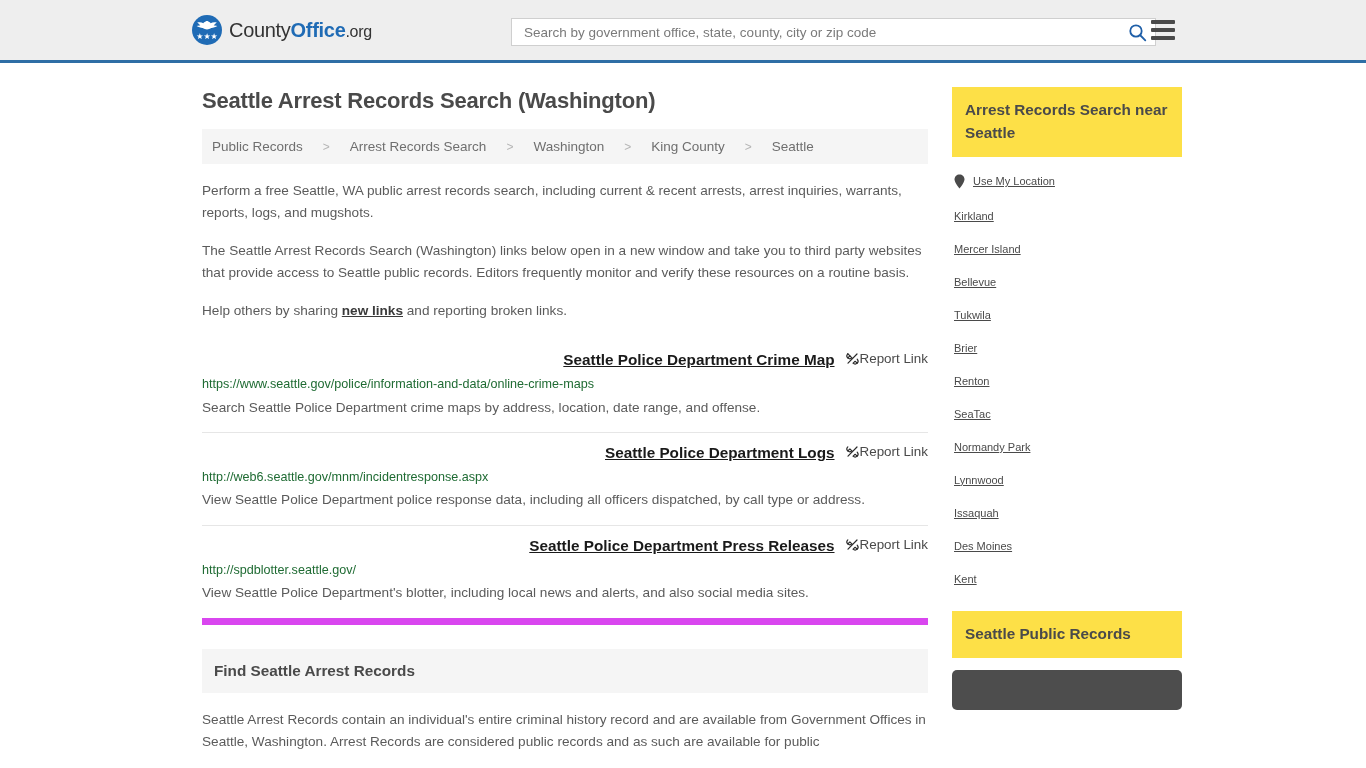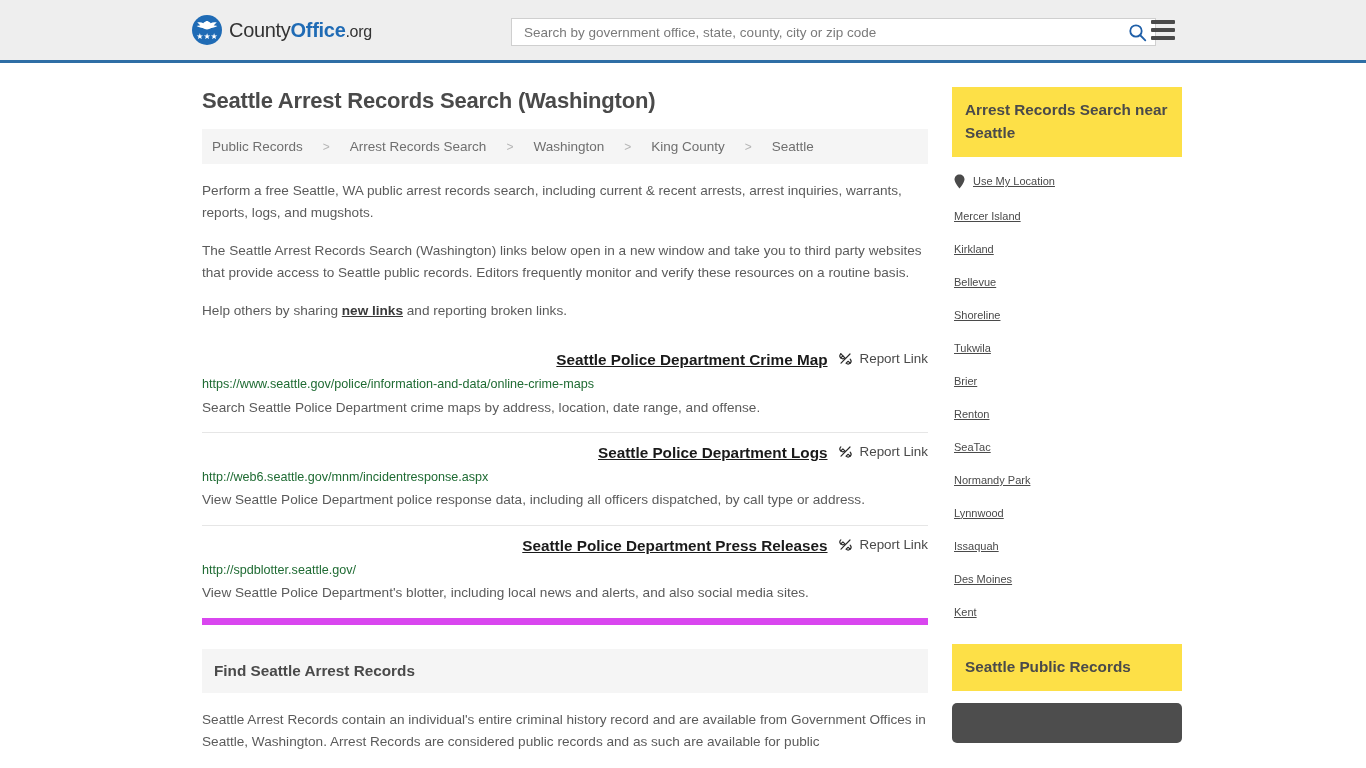--- a/index.html
+++ b/index.html
@@ -176,21 +176,20 @@
     font-size: 15.3px;
     font-weight: bold;
     color: #1a1a1a;
     text-decoration: underline;
     cursor: pointer;
     line-height: 1.25;
   }
   .report-link {
     display: flex;
     align-items: center;
-    gap: 7px;
     font-size: 13.4px;
     color: #4a4a4a;
     cursor: pointer;
     white-space: nowrap;
     flex: 0 0 auto;
     padding-top: 1px;
   }
   .result-url {
     display: block;
     font-size: 12.6px;
@@ -398,30 +397,27 @@
         <div class="side-link-row">
           <span class="pin-icon">
             <svg width="11" height="15" viewBox="0 0 12 16" xmlns="http://www.w3.org/2000/svg" aria-hidden="true">
               <path d="M6 0.4 C2.9 0.4 0.6 2.7 0.6 5.7 C0.6 9.3 6 15.6 6 15.6 C6 15.6 11.4 9.3 11.4 5.7 C11.4 2.7 9.1 0.4 6 0.4 Z" fill="#4a4a4a"></path>
             </svg>
           </span>
           <a class="side-link" href="#">Use My Location</a>
         </div>
 
         <div class="side-link-row">
+          <a class="side-link" href="#">Kirkland</a>
+        </div>
+        <div class="side-link-row">
           <a class="side-link" href="#">Mercer Island</a>
         </div>
         <div class="side-link-row">
-          <a class="side-link" href="#">Kirkland</a>
-        </div>
-        <div class="side-link-row">
           <a class="side-link" href="#">Bellevue</a>
-        </div>
-        <div class="side-link-row">
-          <a class="side-link" href="#">Shoreline</a>
         </div>
         <div class="side-link-row">
           <a class="side-link" href="#">Tukwila</a>
         </div>
         <div class="side-link-row">
           <a class="side-link" href="#">Brier</a>
         </div>
         <div class="side-link-row">
           <a class="side-link" href="#">Renton</a>
         </div>

